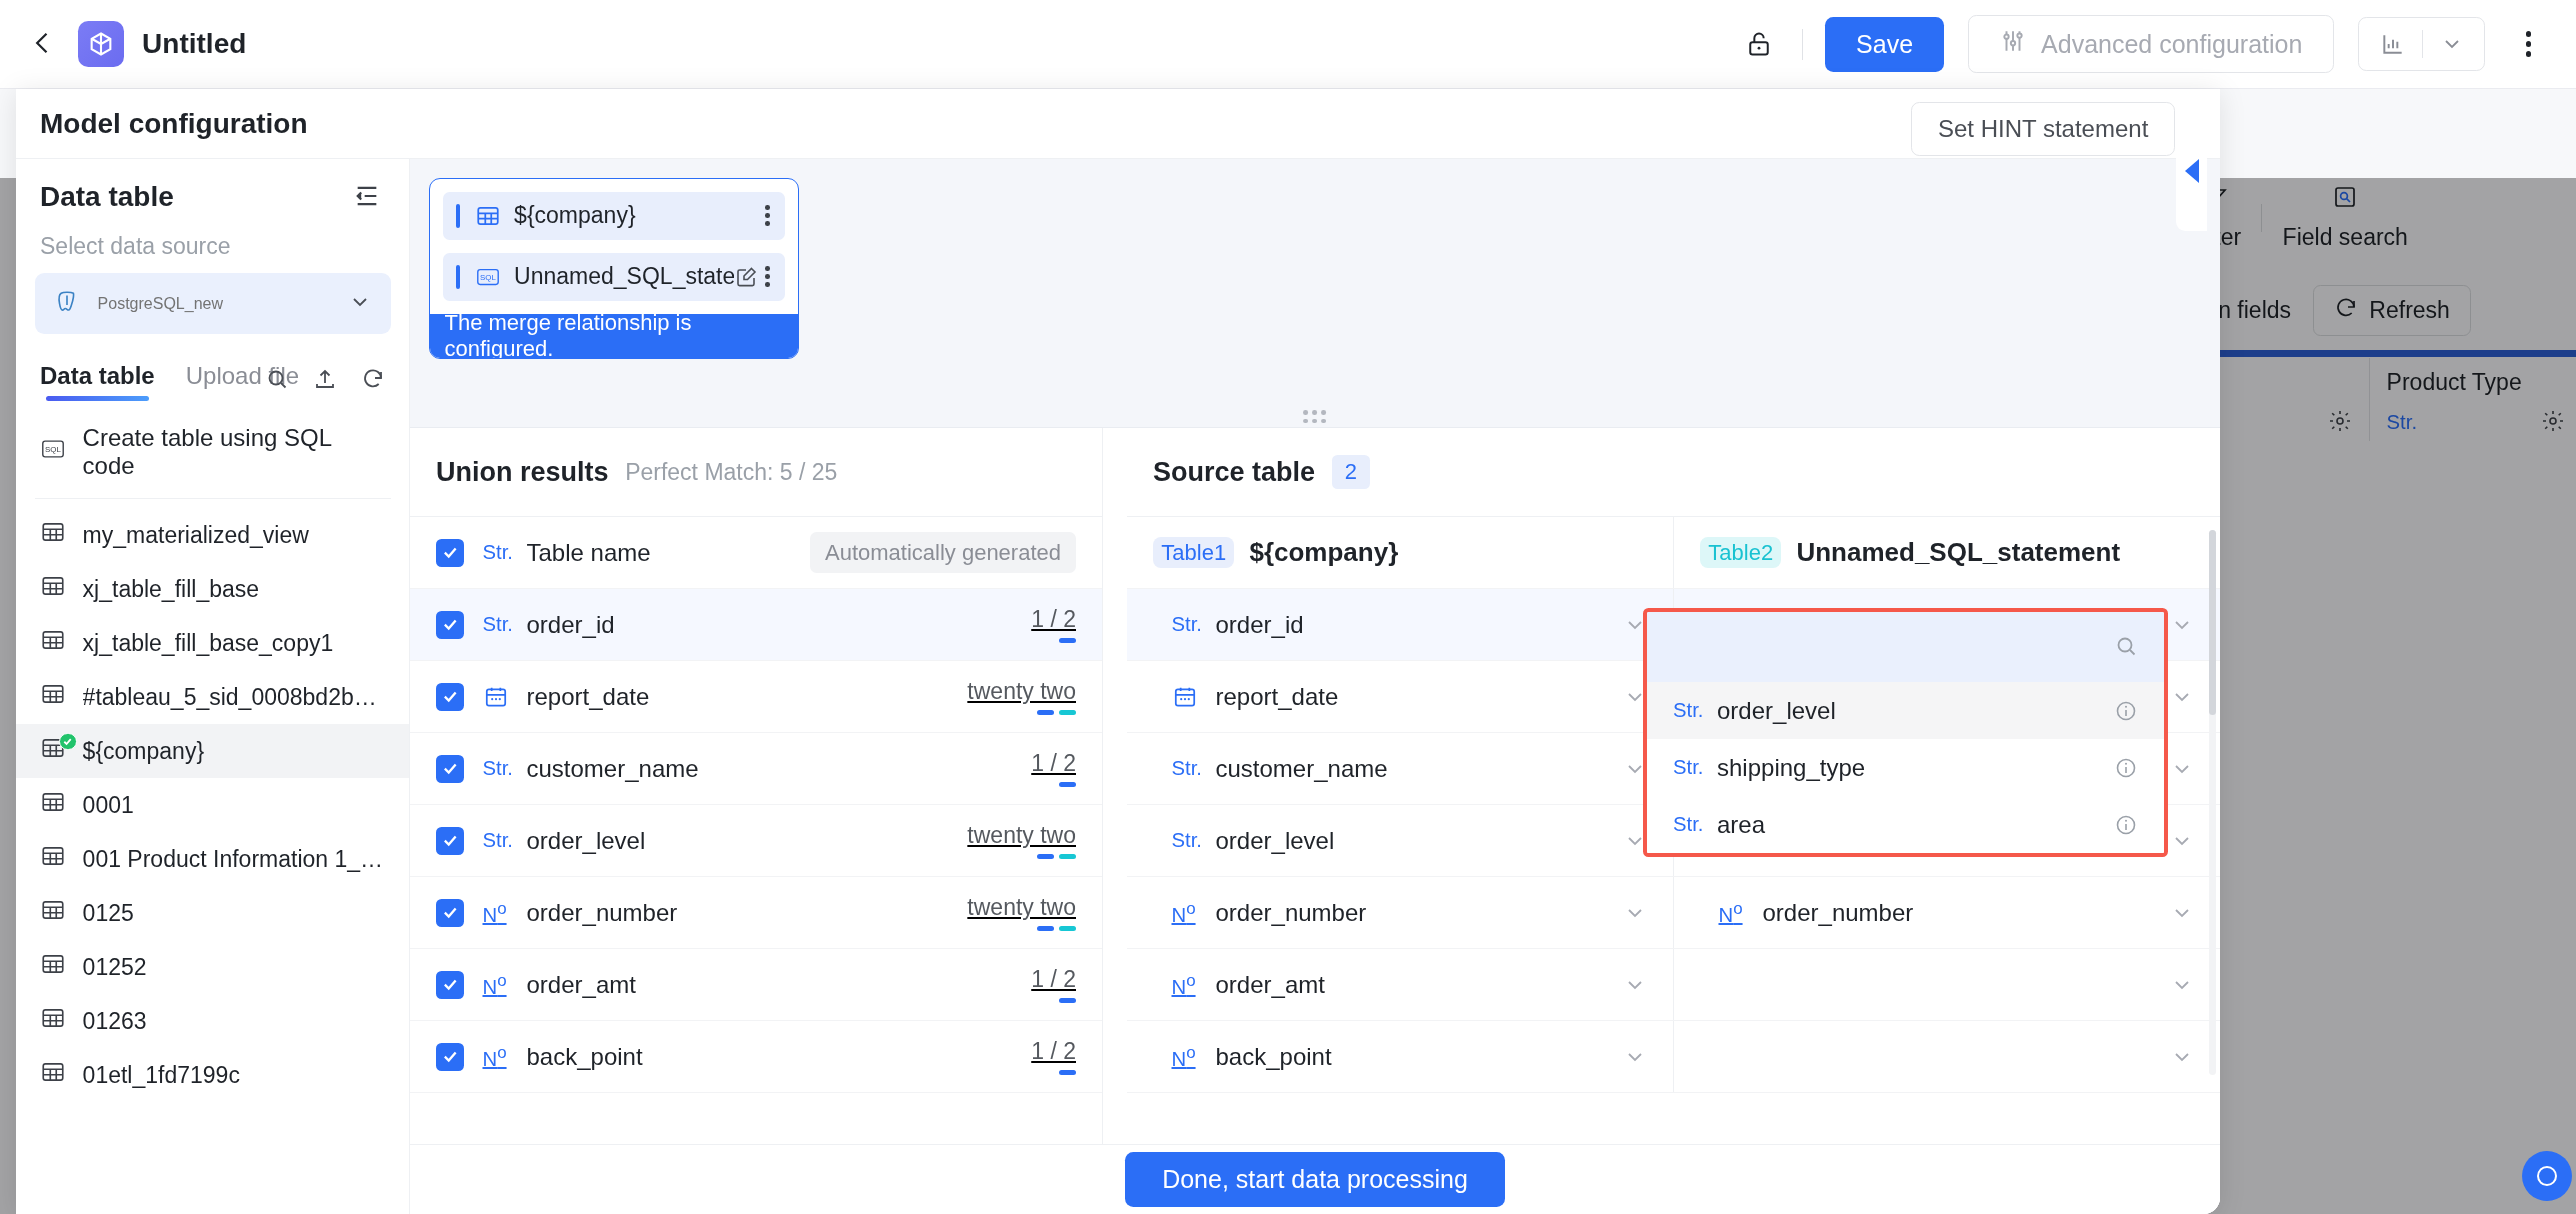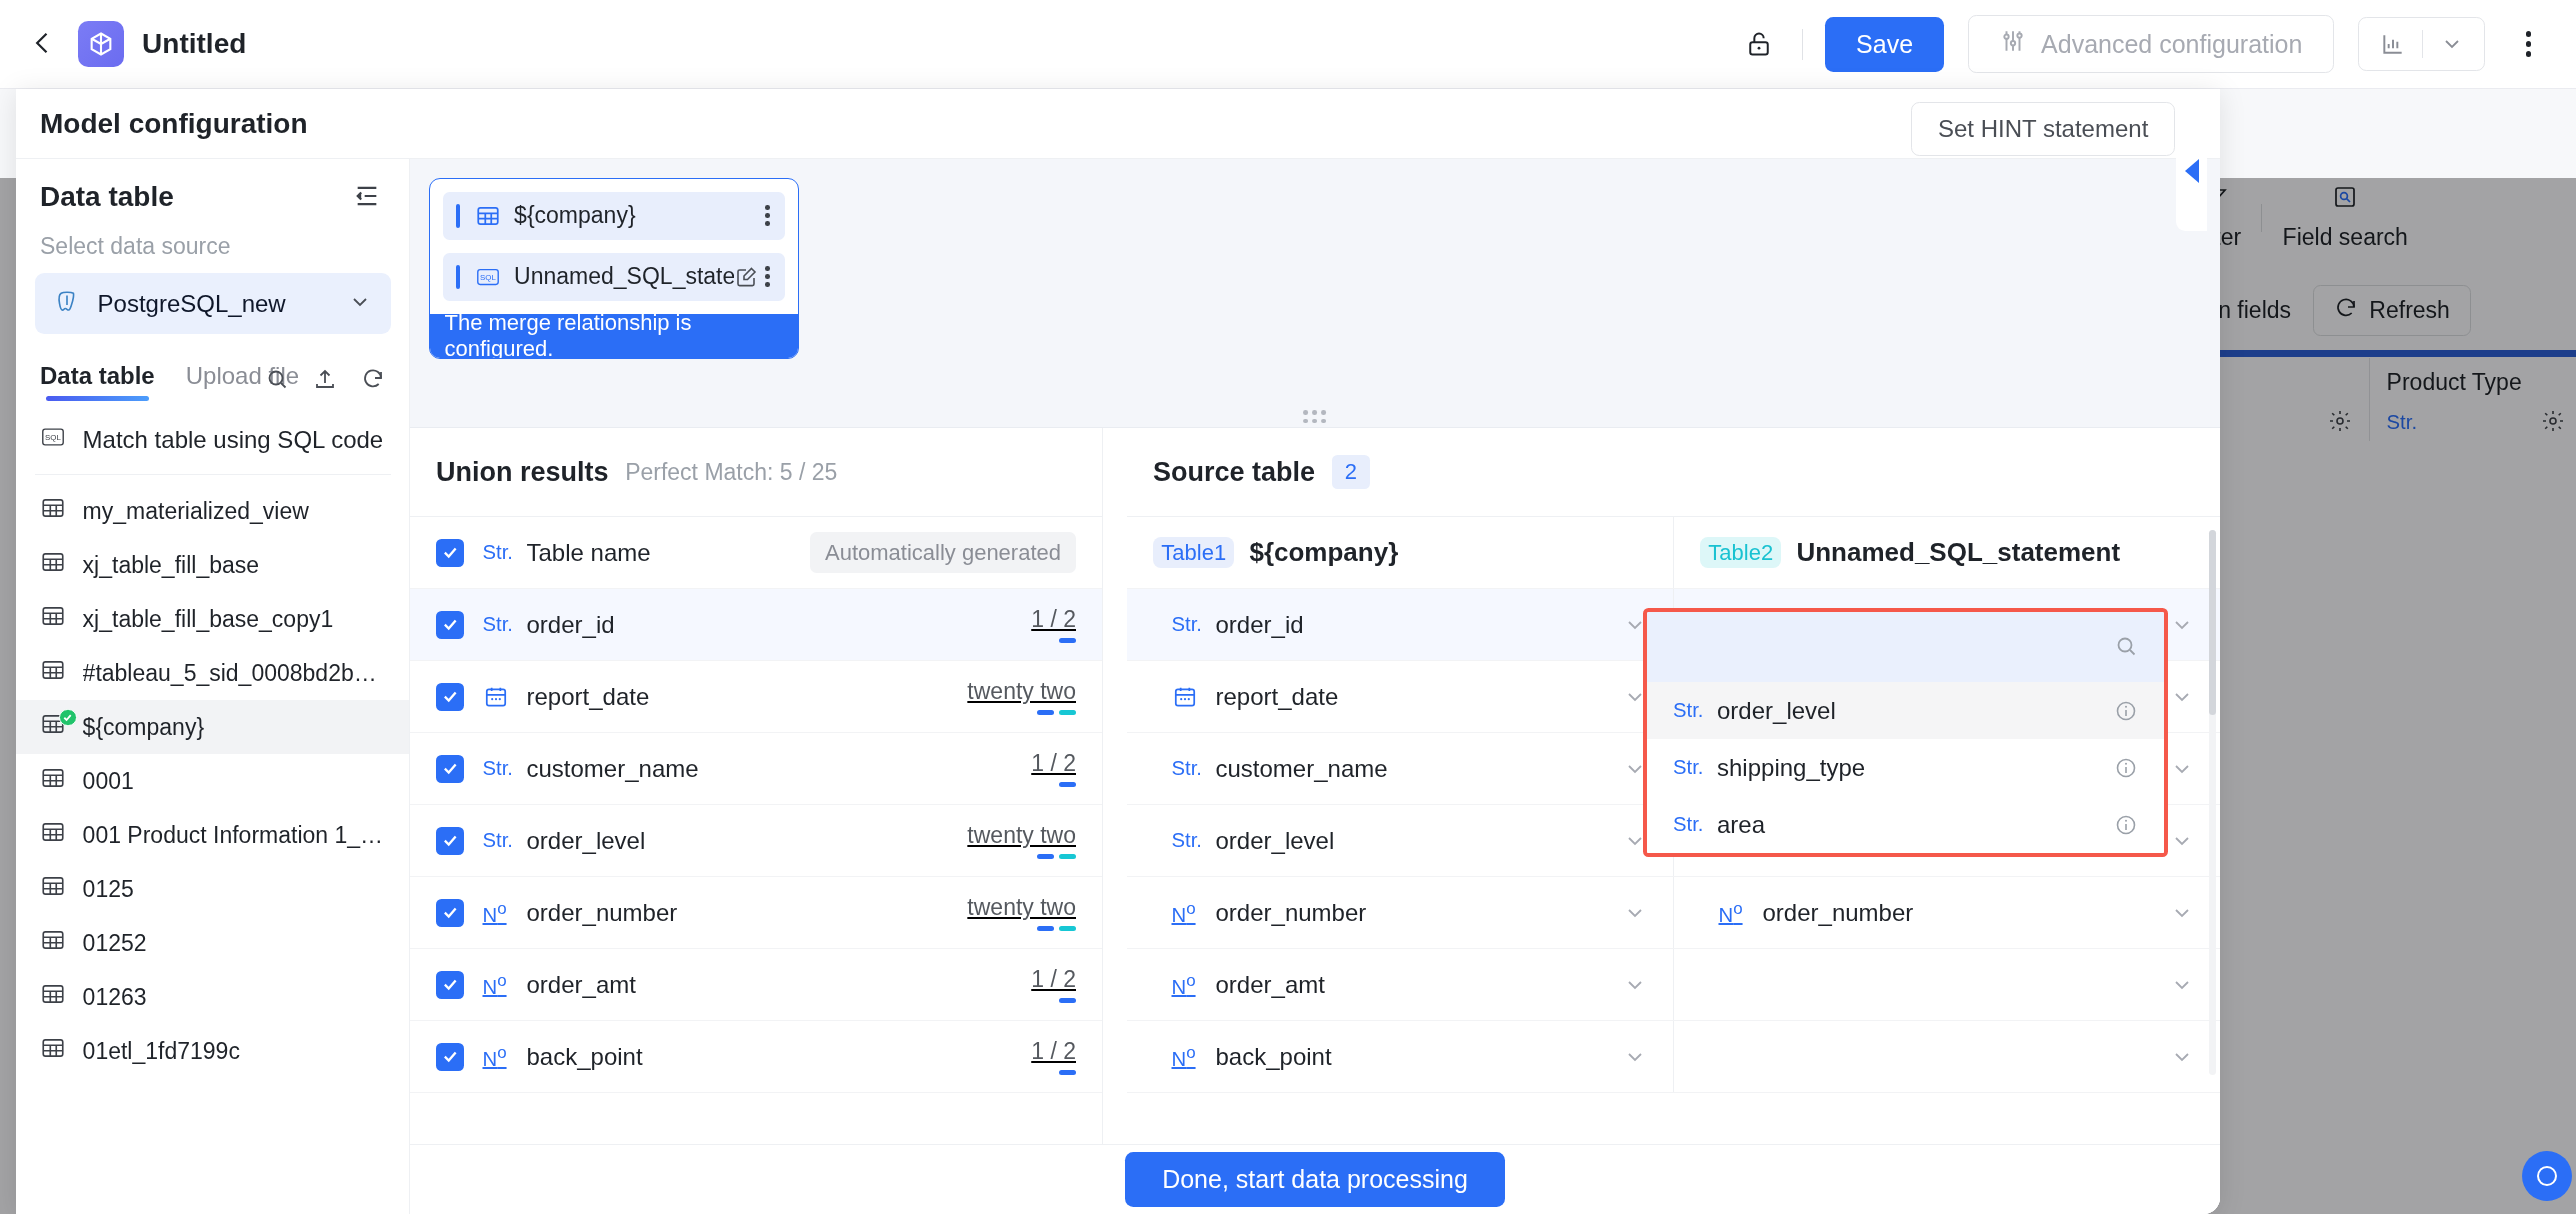--- a/index.html
+++ b/index.html
@@ -141,21 +141,21 @@
     display: flex; align-items: center; justify-content: space-between;
     padding: 22px 28px 7.4px 24px;
   }
   .sb-head h3 { font-size: 28px; color: #1f2329; font-weight: 700; }
   .sb-label { padding: 13px 24px 9.2px 24px; font-size: 23px; color: #9aa0a8; }
   .ds-select {
     margin: 3.7px 18.5px 0 18.5px; height: 61px; border-radius: 9.2px;
     background: #eaf0fd; display: flex; align-items: center;
     padding: 0 18.5px; gap: 16.6px; cursor: pointer;
   }
-  .ds-select .ds-name { font-size: 24px; color: #0f172a; flex: 1; }
+  .ds-select .ds-name { font-size: 16px; color: #737373; flex: 1; }
   .sb-tabs {
     display: flex; align-items: flex-end; gap: 31px;
     padding: 28px 24px 0 24px; position: relative;
   }
   .sb-tab { font-size: 24px; color: #8a8d95; padding-bottom: 11px; cursor: pointer; position: relative; }
   .sb-tab.active { color: #1f2329; font-weight: 700; }
   .sb-tab.active::after {
     content: ""; position: absolute; left: 5.5px; right: 5.5px; bottom: 0;
     height: 5.5px; border-radius: 2.8px;
     background: linear-gradient(90deg,#4a5bf0,#4c9dfb);
@@ -541,21 +541,21 @@
           </div>
         </div>
 
         <div class="sb-sql-row">
           <span>
             <svg width="26" height="26" viewBox="0 0 28 28" fill="none" stroke="#3d4148" stroke-width="1.5" style="font-size:26px">
                 <rect x="3" y="5.5" width="22" height="17" rx="2.5"></rect>
                 <text x="14" y="17" font-size="8.5" font-family="Liberation Sans, sans-serif" fill="#3d4148" stroke="none" text-anchor="middle">SQL</text>
               </svg>
           </span>
-          <span>Match table using SQL code</span>
+          <span>Create table using SQL code</span>
         </div>
         <div class="sb-sep"></div>
 
         <div class="sb-list" id="sb-list">
             <div class="sb-item">
               <span><svg width="26" height="26" viewBox="0 0 24 24" fill="none" stroke="#3d4148" stroke-width="1.5">
                   <rect x="3" y="4.5" width="18" height="15" rx="2"></rect>
                   <path d="M3 9.5h18M3 14.5h18M9.5 9.5v10M15 9.5v10"></path>
                 </svg></span>
               <span class="tname">my_materialized_view</span>

